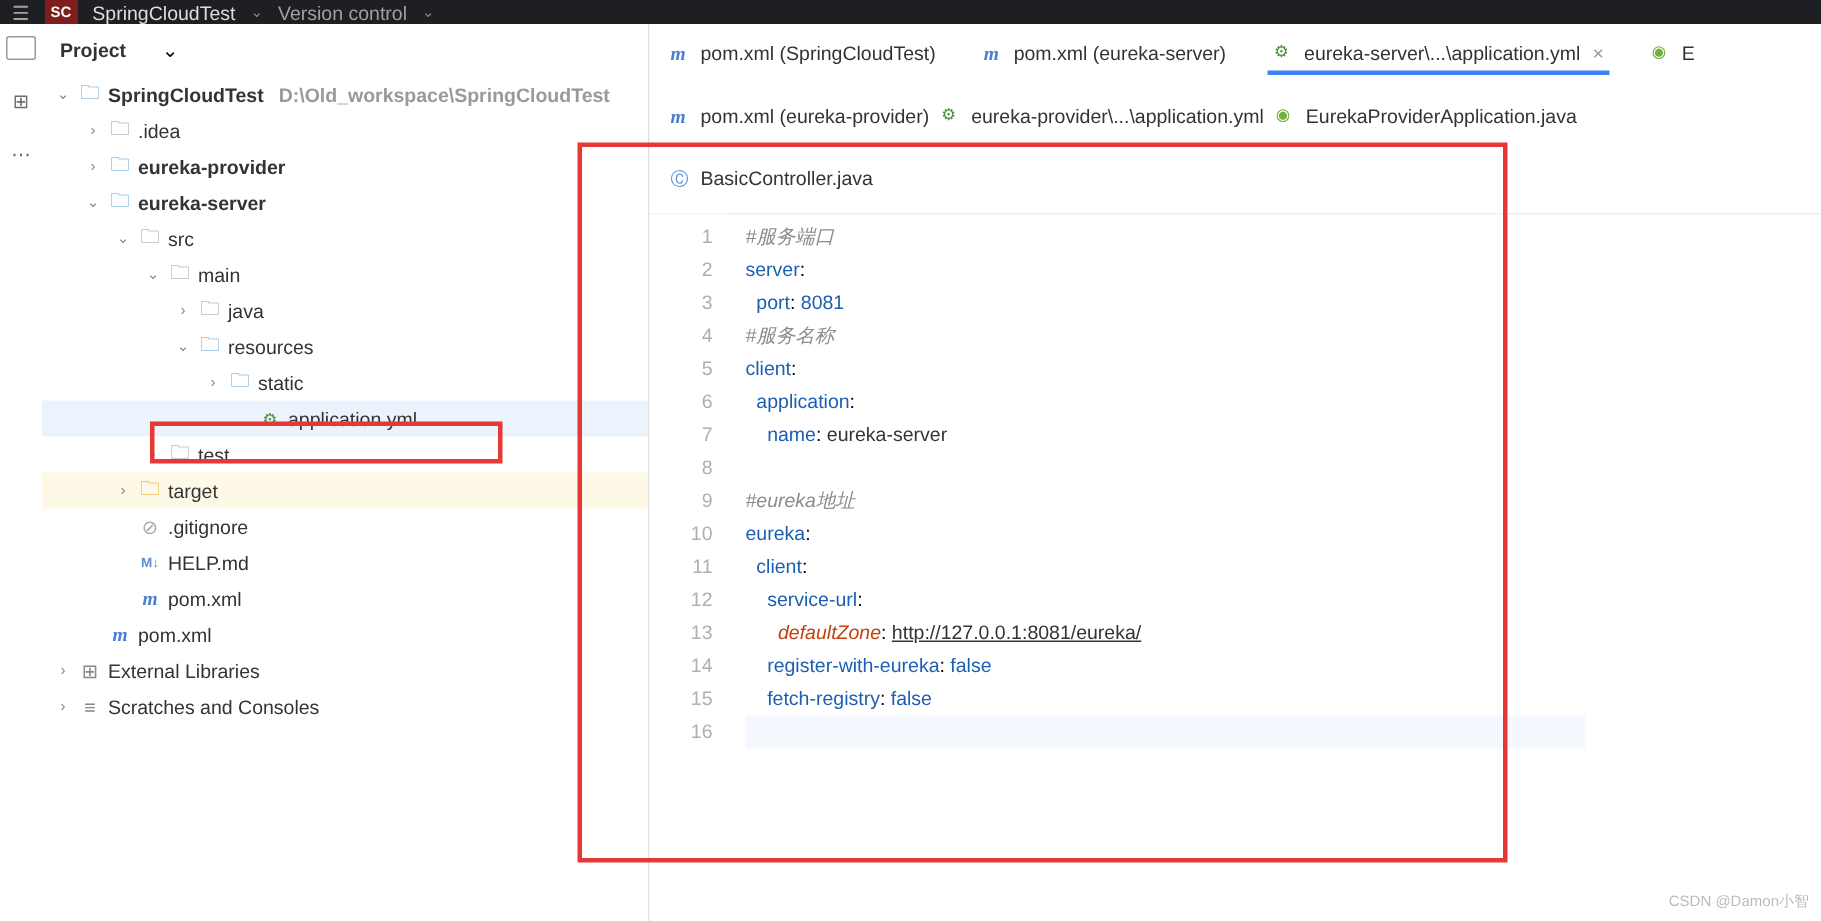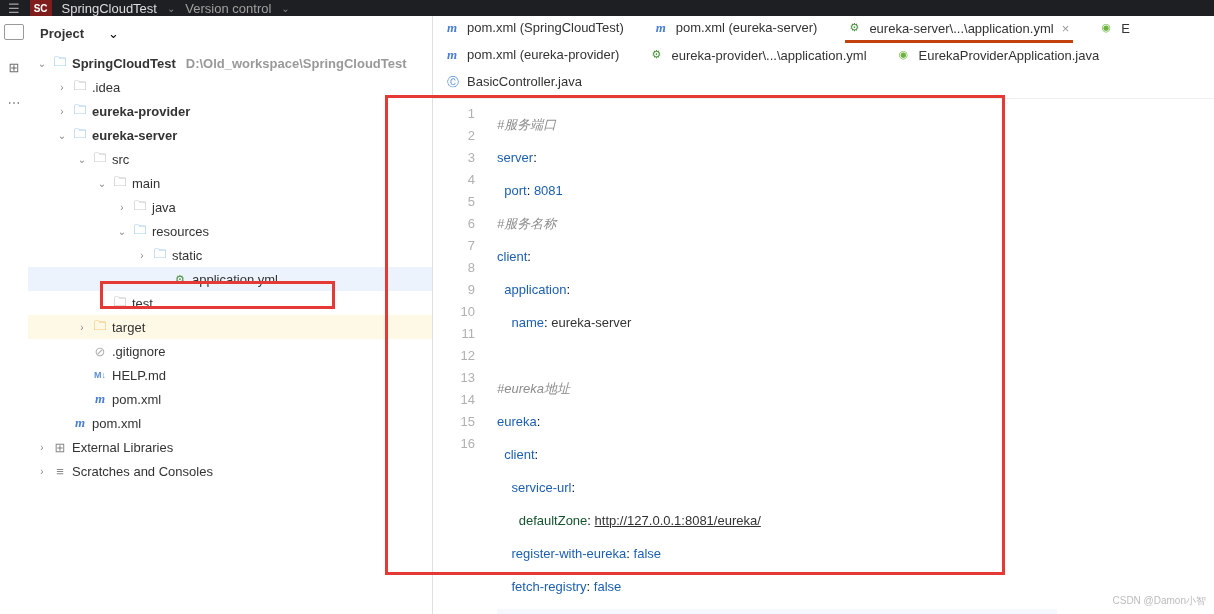--- a/index.html
+++ b/index.html
@@ -29,39 +29,39 @@
 .icn.target-folder { color: #e3a21a; }
 .icn.target-folder::before { content: "🗀"; }
 .icn.app-yml::before { content: "⚙"; color: #4a8f3c; font-size: 11px; }
 .icn.gitignore::before { content: "⊘"; color: #aaa; }
 .icn.md::before { content: "M↓"; font-size: 9px; color: #5a8fd4; font-weight: bold; }
 .icn.maven::before { content: "m"; color: #4a7fd4; font-style: italic; font-weight: bold; font-family: serif; }
 .icn.libs::before { content: "⊞"; color: #888; }
 .icn.scratch::before { content: "≡"; color: #888; }
 .editor-area { flex: 1; display: flex; flex-direction: column; background: #fff; }
 .tabsrow { display: flex; align-items: center; height: 42px; padding: 0 10px; gap: 24px; }
-.tabsrow2 { display: flex; align-items: center; height: 42px; padding: 0 10px; gap: 24px; }
+.tabsrow2 { display: flex; align-items: center; height: 42px; padding: 0 10px; }
 .tab { display: flex; align-items: flex-start; gap: 6px; color: #333; padding: 4px 4px; border-bottom: 3px solid transparent; }
-.tab.active { border-bottom: 3px solid #c2410c; }
+.tab.active { border-bottom: 3px solid #3b82f6; }
 .tab .close { color: #999; margin-left: 2px; }
 .tab .ficn { display: inline-flex; width: 14px; }
 .ficn.maven::before { content: "m"; color: #4a7fd4; font-style: italic; font-weight: bold; font-family: serif; }
 .ficn.yml::before { content: "⚙"; color: #4a8f3c; font-size: 11px; }
 .ficn.java::before { content: "Ⓒ"; color: #5a8fd4; font-size: 12px; }
 .ficn.spring::before { content: "◉"; color: #6db33f; font-size: 11px; }
 .code-wrap { flex: 1; display: flex; border-top: 1px solid #f0f0f0; }
 .gutter { width: 52px; background: #fff; text-align: right; padding: 4px 10px 0 0; color: #b0b0b0; font-family: Consolas, monospace; font-size: 13px; line-height: 22px; }
 .gutter div { height: 22px; }
 .code { flex: 1; padding: 4px 0 0 12px; font-family: Consolas, monospace; font-size: 13px; line-height: 22px; position: relative; }
-.code .line { height: 22px; white-space: pre; display: flex; margin-top: 11px; }
+.code .line { height: 22px; white-space: pre; display: flex; }
 .code .line.current { background: #f5f8ff; width: 560px; }
 .cc-comment { color: #8c8c8c; font-style: italic; }
 .cc-key { color: #1c5fb0; }
 .cc-val { color: #333; }
-.cc-italic { color: #14532d; }
+.cc-italic { font-style: italic; color: #c2410c; }
 .cc-link { color: #333; text-decoration: underline; }
 .red-box-1 { position: absolute; border: 3px solid #e53935; left: 100px; top: 281px; width: 235px; height: 28px; pointer-events: none; }
 .red-box-2 { position: absolute; border: 3px solid #e53935; left: 385px; top: 95px; width: 620px; height: 480px; pointer-events: none; }
 .watermark { position: absolute; right: 8px; bottom: 6px; color: rgba(120,120,120,0.5); font-size: 10px; }
 </style>
 </head>
 <body>
 
 <div class="topbar">
   <span>☰</span>

